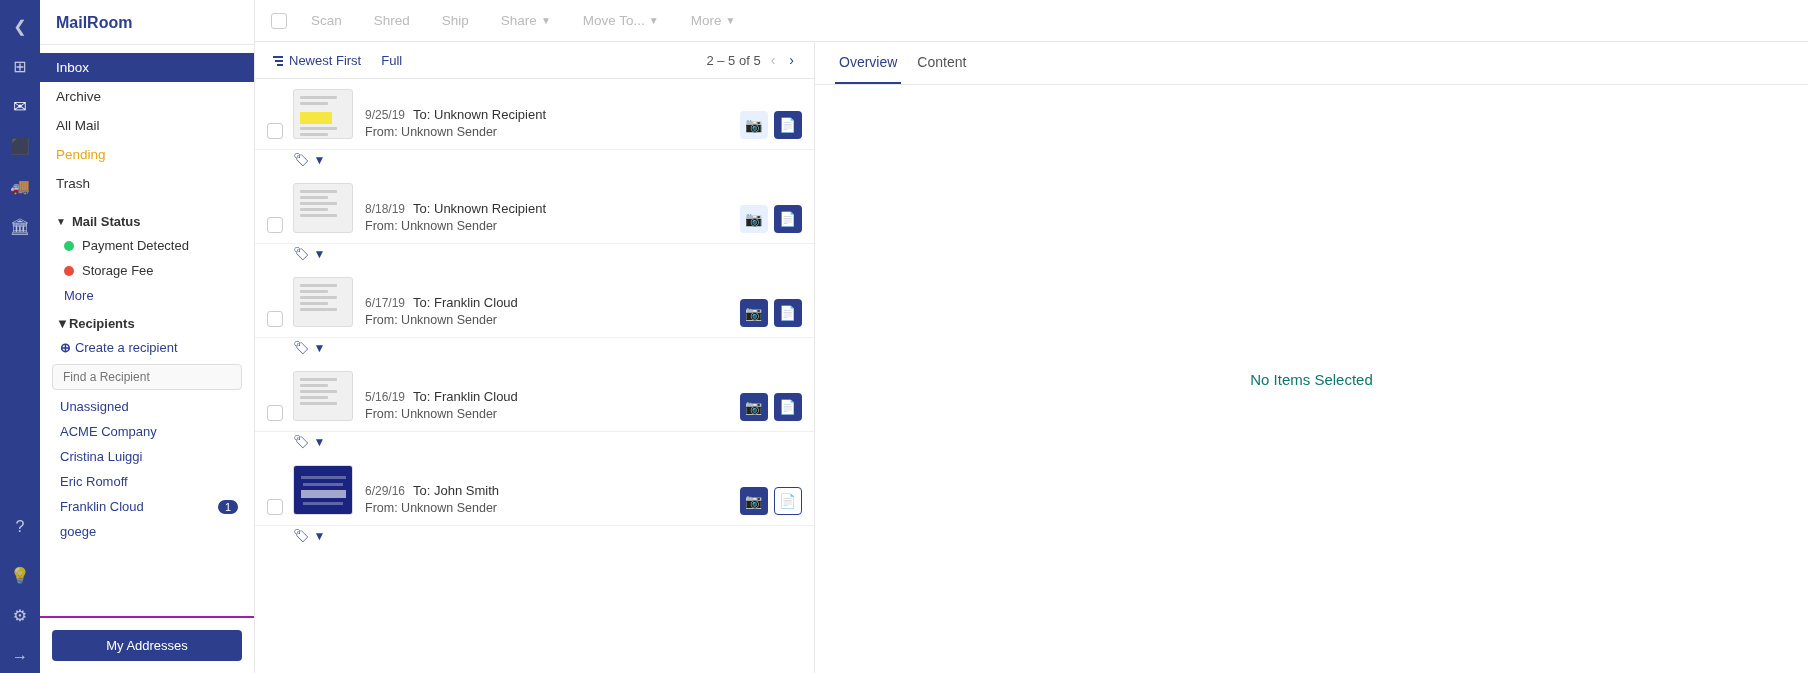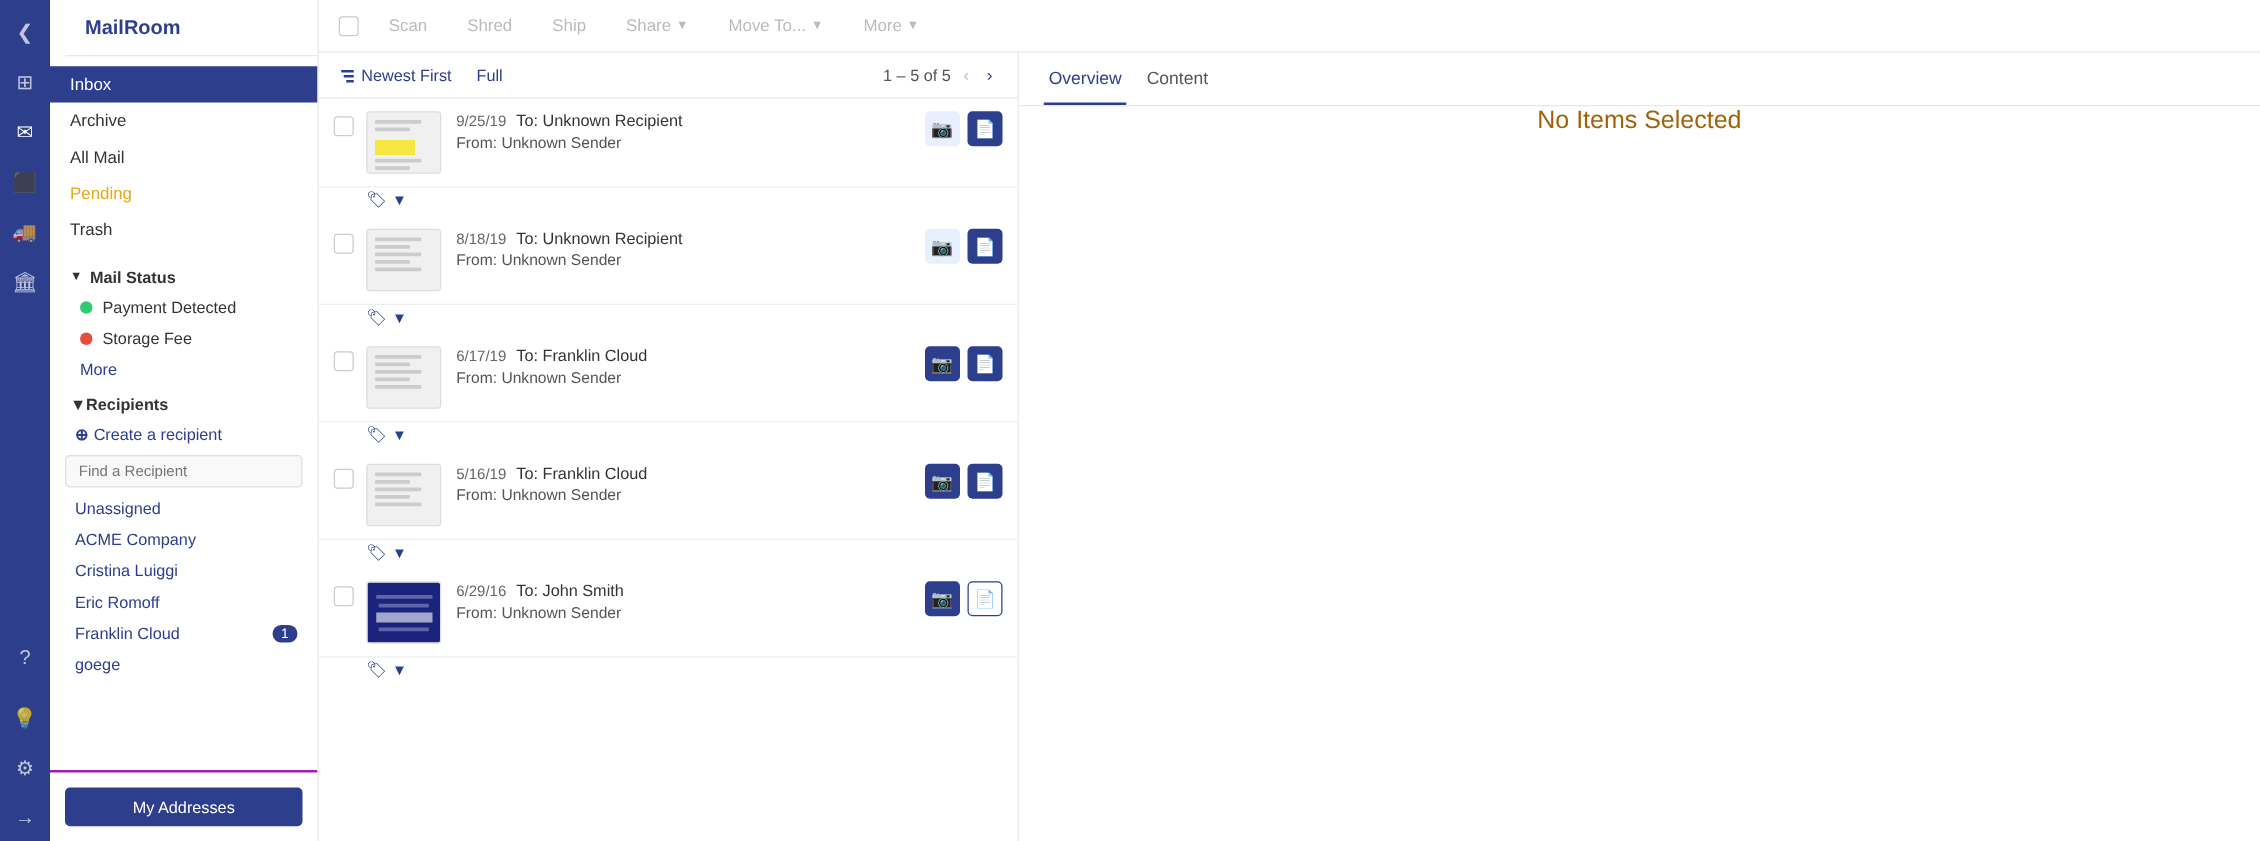--- a/index.html
+++ b/index.html
@@ -42,21 +42,20 @@
       flex-direction: column;
       flex-shrink: 0;
       overflow-y: auto;
     }
     .sidebar-title {
       font-size: 16px;
       font-weight: 700;
       color: #2c3e8c;
       padding: 14px 16px 12px;
       border-bottom: 1px solid #e8e8e8;
-      margin-left: 12px;
     }
     .sidebar-nav { padding: 8px 0; }
     .sidebar-nav-item {
       display: flex;
       align-items: center;
       padding: 7px 16px;
       font-size: 13.5px;
       color: #333;
       cursor: pointer;
       border-radius: 0;
@@ -249,21 +248,21 @@
       color: #2c3e8c;
       font-size: 14px;
       padding: 2px 4px;
     }
     .page-arrow.disabled { color: #bbb; cursor: default; }
 
     
     .mail-list { overflow-y: auto; flex: 1; }
     .mail-item {
       display: flex;
-      align-items: flex-start;
+      align-items: flex-end;
       padding: 10px 12px;
       border-bottom: 1px solid #f0f0f0;
       cursor: pointer;
       background: #fff;
     }
     .mail-checkbox {
       width: 16px;
       height: 16px;
       border: 1px solid #ccc;
       border-radius: 3px;
@@ -369,24 +368,24 @@
       border-bottom: 2px solid transparent;
     }
     .right-tab.active {
       color: #2c3e8c;
       border-bottom: 2px solid #2c3e8c;
       font-weight: 500;
     }
     .right-content {
       flex: 1;
       display: flex;
-      align-items: flex-start;
+      align-items: center;
       justify-content: center;
-      color: #a16207;
-      font-size: 20px;
+      color: #0f766e;
+      font-size: 15px;
     }
   </style>
 </head>
 <body>
 
 <div class="icon-rail">
   <div class="icon-rail-item">❮</div>
   <div class="icon-rail-item">⊞</div>
   <div class="icon-rail-item active">✉</div>
   <div class="icon-rail-item">⬛</div>
@@ -497,21 +496,21 @@
         <div class="view-btn">
           <svg viewBox="0 0 14 14" fill="none" stroke="#2c3e8c" stroke-width="2">
             <rect x="1" y="1" width="5" height="5"></rect>
             <rect x="8" y="1" width="5" height="5"></rect>
             <rect x="1" y="8" width="5" height="5"></rect>
             <rect x="8" y="8" width="5" height="5"></rect>
           </svg>
           <span>Full</span>
         </div>
         <div class="pagination">
-          <span>1 – 5 of 5</span>
+          <span>2 – 5 of 5</span>
           <span class="page-arrow disabled">‹</span>
           <span class="page-arrow">›</span>
         </div>
       </div>
 
       <div class="mail-list">
 
         <div>
           <div class="mail-item">
             <div class="mail-checkbox"></div>

